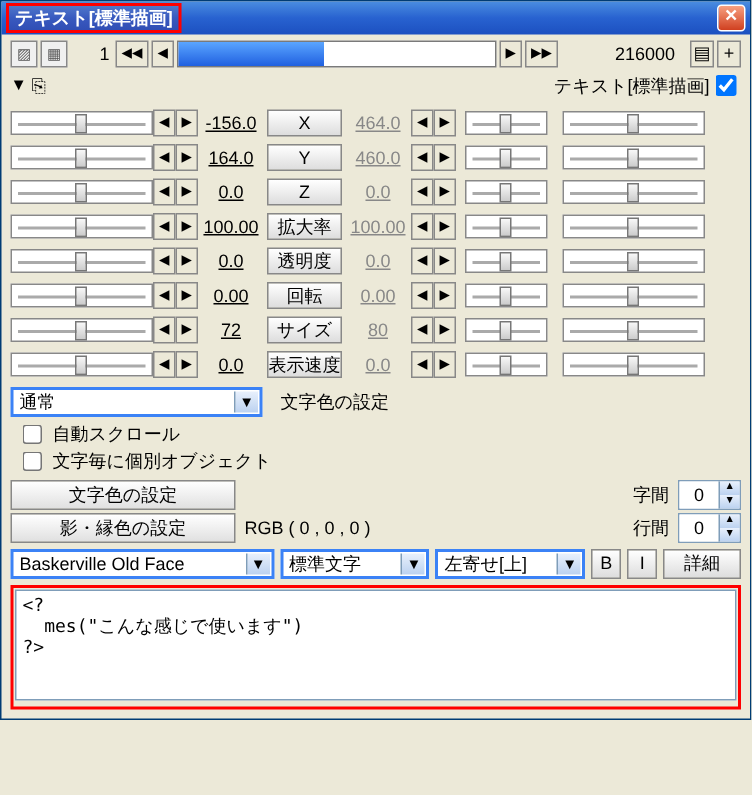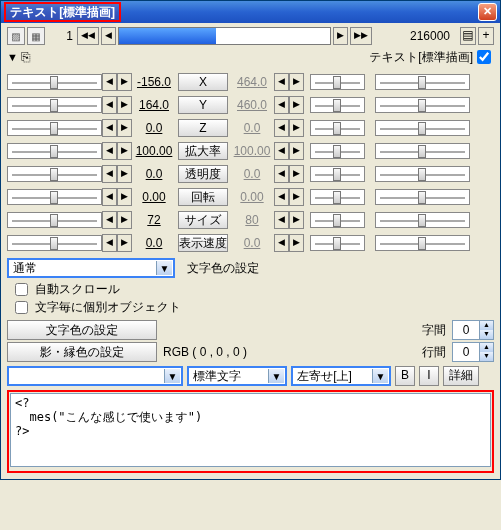--- a/index.html
+++ b/index.html
@@ -48,21 +48,21 @@
   .setting-row { display:flex; align-items:center; height:22px; gap:6px; }
   .set-btn { border:1px solid #888; background:linear-gradient(to bottom,#fff,#e0e0e0); height:20px; width:150px; text-align:center; line-height:18px; font-size:12px; }
   .rgb-lbl { font-size:12px; }
   .spin { display:flex; align-items:center; border:1px solid #7f9db9; background:#fff; height:20px; }
   .spin input { width:26px; border:none; text-align:center; font-size:12px; height:18px; background:#fff; }
   .spin .arrows { width:14px; height:18px; display:flex; flex-direction:column; }
   .spin .arrows div { flex:1; background:linear-gradient(to bottom,#e8f0fc,#bcd2f0); border-left:1px solid #7f9db9; font-size:7px; text-align:center; line-height:8px; }
 
   .font-row { display:flex; align-items:center; gap:4px; margin:3px 0 4px 0; }
   .sqbtn { width:20px; height:20px; border:1px solid #888; background:linear-gradient(to bottom,#fff,#ddd); text-align:center; line-height:17px; font-size:12px; }
-  .det-btn { width:36px; height:20px; border:1px solid #888; background:linear-gradient(to bottom,#fff,#ddd); text-align:center; line-height:17px; font-size:12px; }
+  .det-btn { width:52px; height:20px; border:1px solid #888; background:linear-gradient(to bottom,#fff,#ddd); text-align:center; line-height:17px; font-size:12px; }
 
   .script-box { border:2px solid #f00; padding:1px; margin-top:2px; }
   .script-inner { width:100%; height:74px; border:1px solid #7f9db9; background:#fff; resize:none; font-family:"MS Gothic",monospace; font-size:12px; padding:2px 4px; line-height:14px; }
 </style>
 </head>
 <body>
 
 <div class="window">
   <div class="titlebar">
     <span class="title-hl">テキスト[標準描画]</span>
@@ -353,20 +353,21 @@
         <input value="0" style="">
         <div class="arrows">
             <div>▲</div>
             <div>▼</div>
           </div>
       </div>
     </div>
 
     <div class="font-row">
       <div class="combo" style="width:176px;">
+        <span>Baskerville Old Face</span>
         <div class="dd">▼</div>
       </div>
       <div class="combo" style="width:100px;">
         <span>標準文字</span>
         <div class="dd">▼</div>
       </div>
       <div class="combo" style="width:100px;">
         <span>左寄せ[上]</span>
         <div class="dd">▼</div>
       </div>

